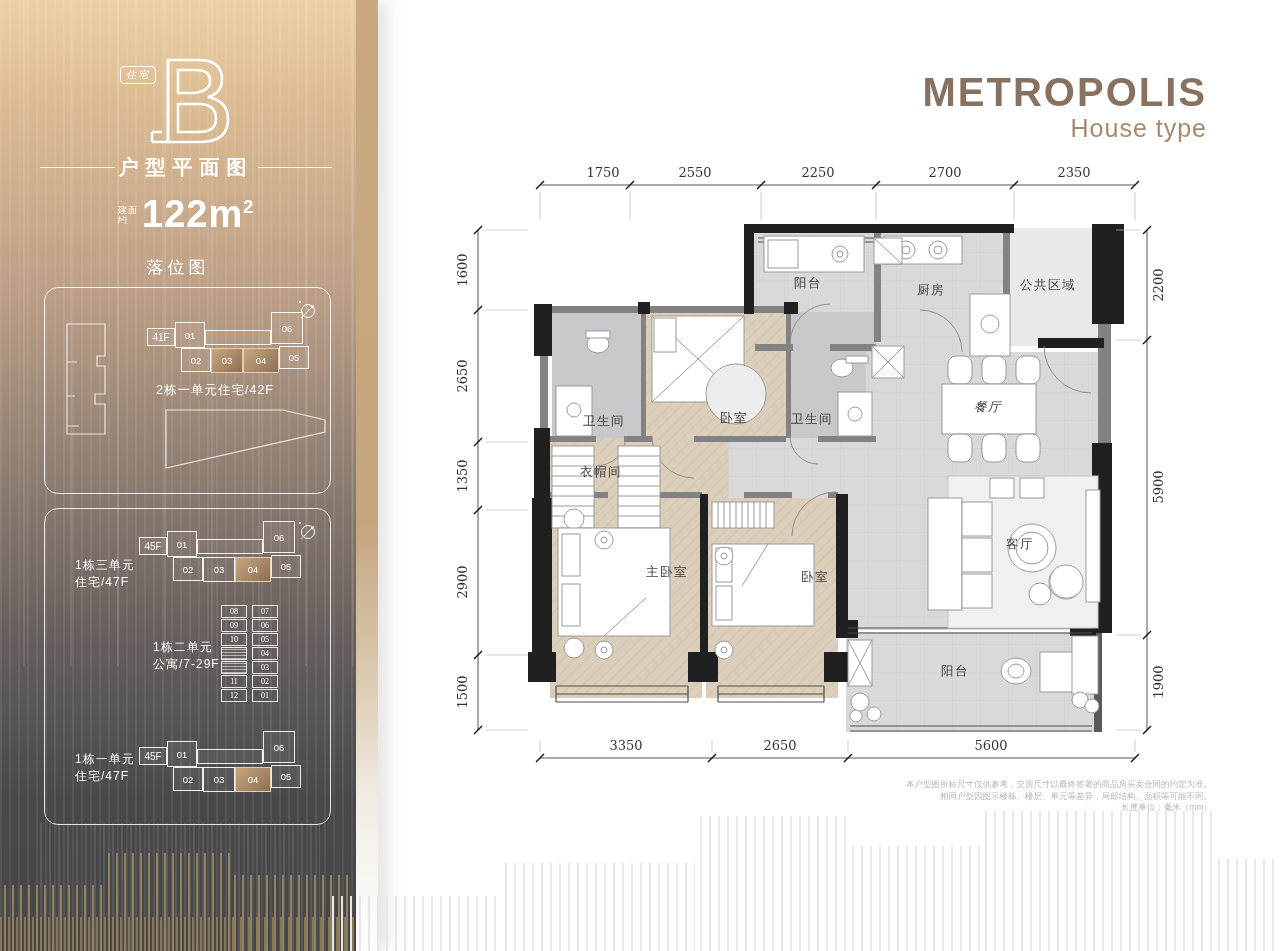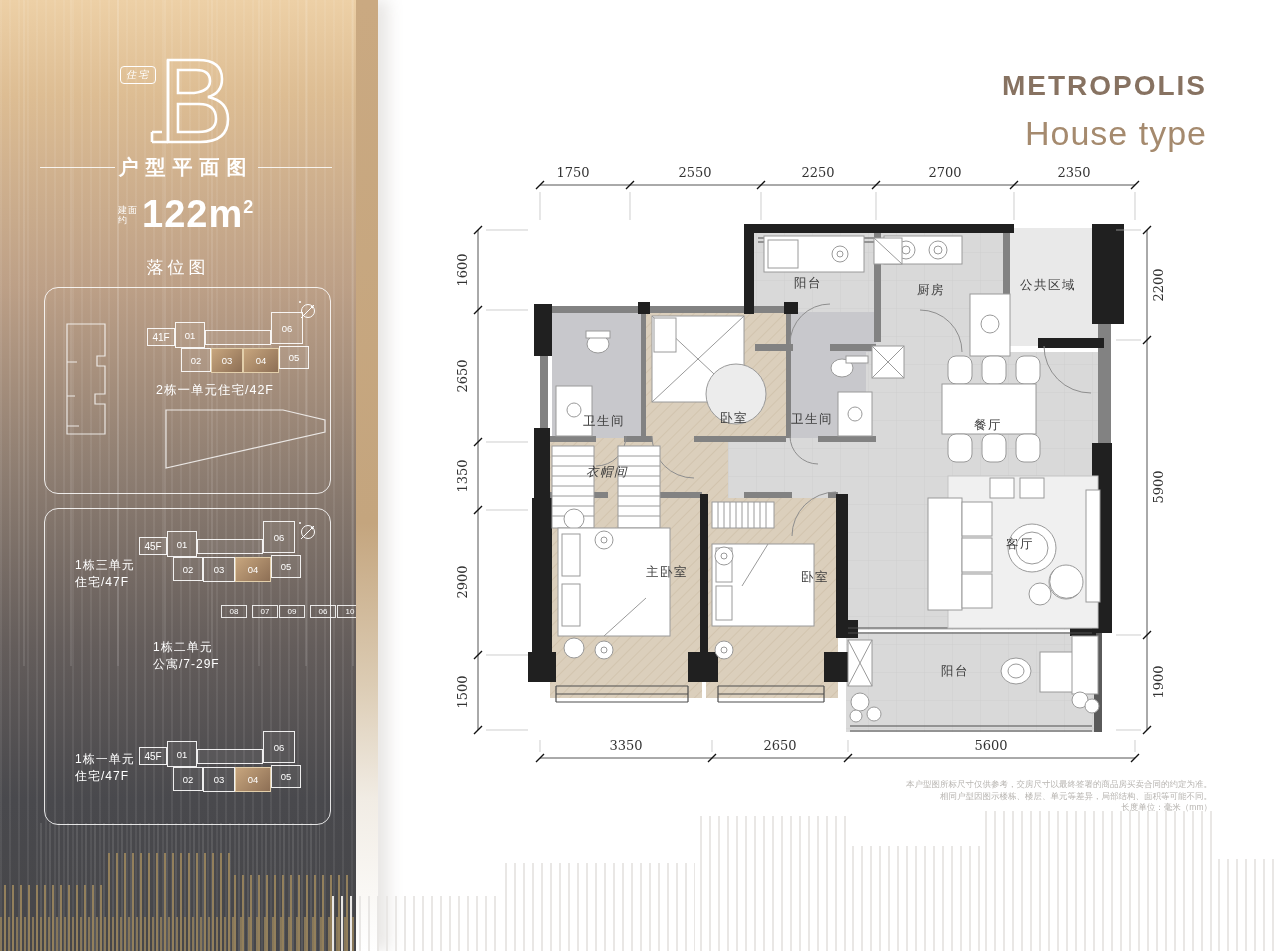--- a/index.html
+++ b/index.html
@@ -48,50 +48,50 @@
   .ud-04{left:96px;top:32px;width:34px;height:23px;}
   .ud-05{left:132px;top:30px;width:28px;height:21px;}
   .p1-caption{position:absolute;left:55px;top:94px;width:230px;text-align:center;font-size:12.5px;
     color:#fff;letter-spacing:1px;}
   .podium{position:absolute;left:118px;top:112px;}
   .grp-label{position:absolute;font-size:12px;color:#fff;line-height:17px;letter-spacing:1px;}
   .grp-label span{display:block;margin-left:10px;}
   .g1{left:20px;top:48px;}
   .g2{left:98px;top:130px;}
   .g3{left:20px;top:242px;}
-  .tower{position:absolute;left:176px;top:96px;display:flex;flex-direction:row;gap:1px;}
+  .tower{position:absolute;left:176px;top:96px;display:flex;flex-direction:column;gap:1px;font-family:Liberation Serif, serif;}
   .trow{display:flex;gap:5px;}
   .tbox{width:24px;height:11px;border:1px solid rgba(255,255,255,.85);color:#fff;font-size:8px;
     display:flex;align-items:center;justify-content:center;}
   .tbox.hatch{background:repeating-linear-gradient(0deg,rgba(255,255,255,.55) 0 1px,transparent 1px 3px);}
   .gbar{position:absolute;bottom:0;background:repeating-linear-gradient(90deg,#93805c 0 2px,transparent 2px 8px);}
   .gb1{left:4px;width:100px;height:66px;}
   .gb2{left:108px;width:122px;height:98px;}
   .gb3{left:234px;width:118px;height:76px;}
   .gb4{left:0;width:356px;height:34px;opacity:.85;}
   .gbar.gray{background:repeating-linear-gradient(90deg,rgba(255,255,255,.10) 0 2px,transparent 2px 9px);}
   .gb5{left:40px;width:280px;height:128px;}
   
-  .brand-name{position:absolute;right:73px;top:70px;font-size:28px;font-weight:bold;
+  .brand-name{position:absolute;right:73px;top:70px;font-size:40px;font-weight:bold;
     letter-spacing:2px;color:#877261;}
-  .brand-sub{position:absolute;right:73px;top:114px;font-size:34px;color:#a58a6e;letter-spacing:1px;}
+  .brand-sub{position:absolute;right:73px;top:114px;font-size:25px;color:#a58a6e;letter-spacing:1px;}
   
   .floorplan{position:absolute;left:440px;top:140px;width:740px;height:680px;}
   .rlabel{position:absolute;transform:translate(-50%,-50%);font-size:12.5px;color:#3c3c3c;
     letter-spacing:1.5px;white-space:nowrap;}
   .dim{position:absolute;transform:translate(-50%,-50%);font-size:13px;color:#333;
     font-family:"DejaVu Serif",serif;white-space:nowrap;}
   .dim.v{transform:translate(-50%,-50%) rotate(-90deg);}
   
   .rl-0{left:368px;top:143px;}  .rl-1{left:491px;top:150px;}  .rl-2{left:608px;top:145px;}
   .rl-3{left:164px;top:281px;}  .rl-4{left:294px;top:278px;}  .rl-5{left:372px;top:279px;}
-  .rl-6{left:548px;top:285px;}  .rl-7{left:167px;top:332px;font-style:italic;}  .rl-8{left:227px;top:432px;}
+  .rl-6{left:548px;top:267px;font-style:italic;}  .rl-7{left:161px;top:332px;}  .rl-8{left:227px;top:432px;}
   .rl-9{left:375px;top:437px;}  .rl-10{left:580px;top:404px;} .rl-11{left:515px;top:531px;}
   
-  .dt-0{left:133px;top:32px;text-align:right;} .dt-1{left:255px;top:32px;} .dt-2{left:378px;top:32px;}
+  .dt-0{left:163px;top:32px;text-align:right;} .dt-1{left:255px;top:32px;} .dt-2{left:378px;top:32px;}
   .dt-3{left:505px;top:32px;} .dt-4{left:634px;top:32px;}
   .db-0{left:186px;top:605px;} .db-1{left:340px;top:605px;} .db-2{left:551px;top:605px;}
   .dl-0{left:22px;top:130px;} .dl-1{left:22px;top:236px;} .dl-2{left:22px;top:336px;}
   .dl-3{left:22px;top:442px;} .dl-4{left:22px;top:552px;}
   .dr-0{left:718px;top:145px;} .dr-1{left:718px;top:347px;} .dr-2{left:718px;top:542px;}
   
   .disclaimer{position:absolute;left:878px;top:779px;width:334px;text-align:right;
     font-size:8.5px;line-height:11.5px;color:#b8b5b1;}
   .wbar{position:absolute;bottom:0;background:repeating-linear-gradient(90deg,#e9e7e5 0 2px,transparent 2px 9px);}
   .wb1{left:332px;width:168px;height:55px;}

